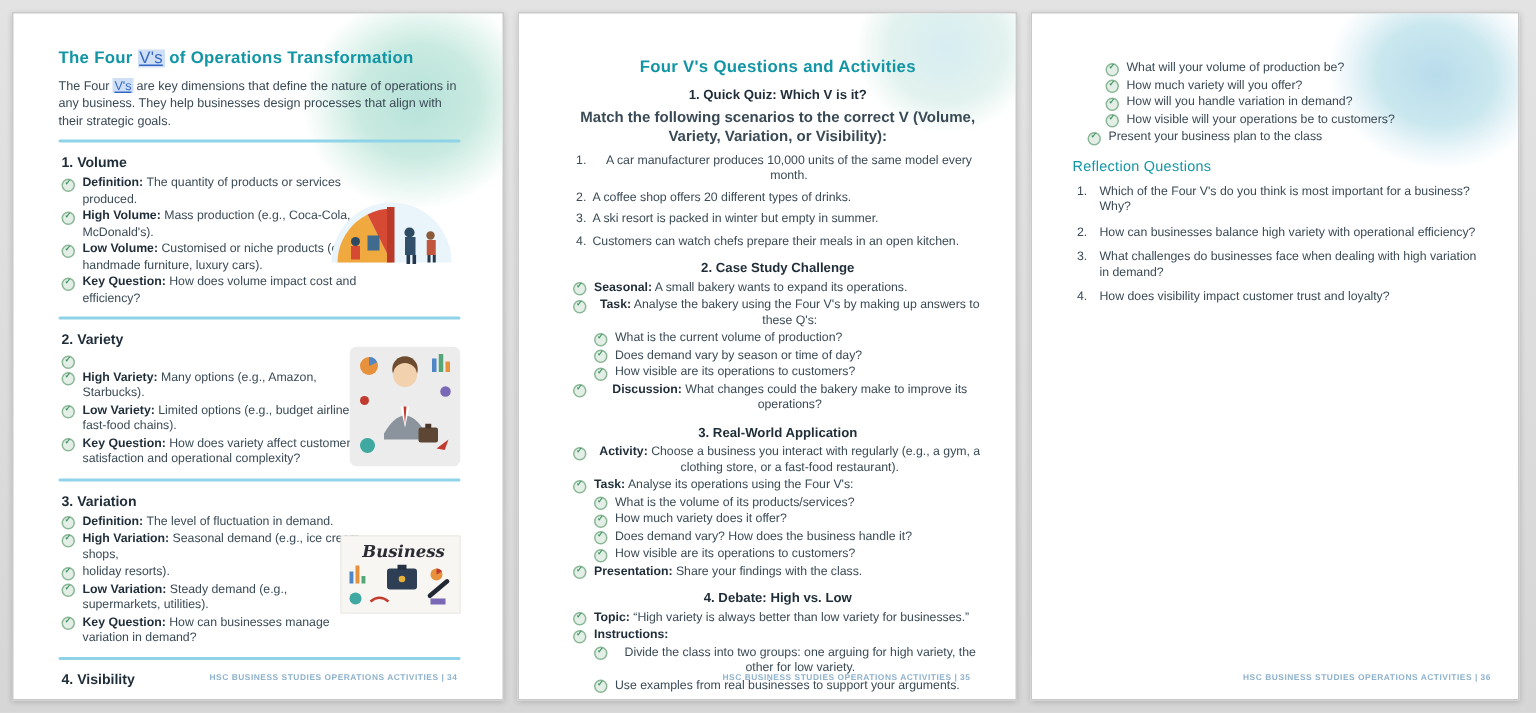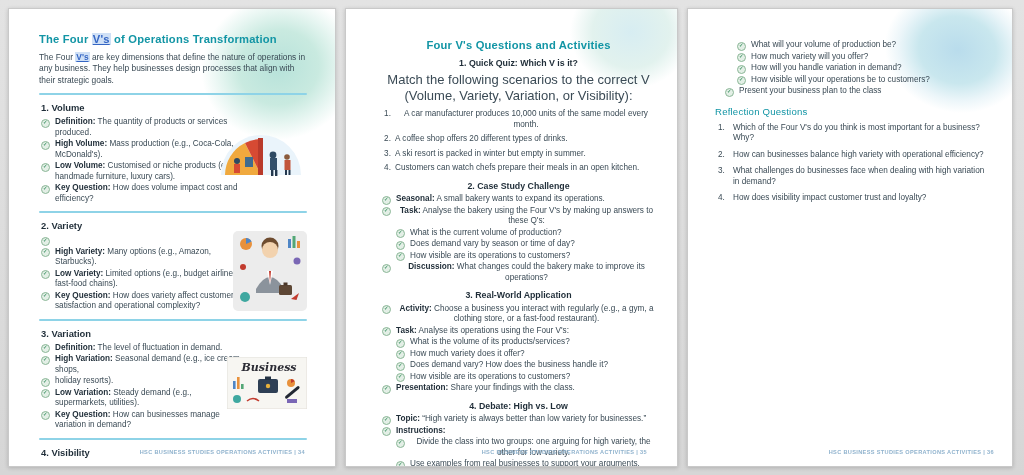--- a/index.html
+++ b/index.html
@@ -10,21 +10,21 @@
   #p2{left:345px;width:333px;}
   #p3{left:687px;width:326px;}
 
   
   .brush{position:absolute;pointer-events:none;border-radius:50%;}
   .brush.b1{top:-34px;right:-44px;width:200px;height:185px;background:radial-gradient(closest-side,#b7e2da 0%,#c9eae0 40%,rgba(221,242,236,.65) 62%,transparent 78%);transform:rotate(-14deg);}
   .brush.b2{top:-52px;right:-34px;width:160px;height:150px;background:radial-gradient(closest-side,#d7edf2 0%,#e2f2ee 48%,transparent 76%);}
   .brush.b3{top:-38px;right:-38px;width:185px;height:158px;background:radial-gradient(closest-side,#b9dcec 0%,#c9e7ee 42%,rgba(224,240,246,.6) 64%,transparent 79%);transform:rotate(12deg);}
 
   .doc-title{font-size:11.2px;font-weight:bold;color:#1295a5;margin:0 0 7px 0;letter-spacing:.2px;}
-  .vlink{color:#3566c4;text-decoration:underline;background:#cfe0f6;padding:0 1px;cursor:pointer;font-weight:bold;}
+  .vlink{color:#3566c4;text-decoration:underline;background:#cfe0f6;padding:0 1px;cursor:pointer;font-weight:normal;}
   .intro{font-size:8.4px;line-height:1.35;color:#3a4a55;margin:0 0 7px 0;}
 
   .divider{height:2px;background:#8ed3e7;border-radius:1px;margin:1px 0;}
   .sec{padding:3px 0 5px;position:relative;}
   .sec-h{font-size:9.4px;font-weight:bold;color:#1f2d38;margin:3px 0 4px 2px;}
   .rows{position:relative;}
   .row{display:flex;align-items:flex-start;margin:1px 0;}
   .row.sub{margin-left:14px;}
   .chk{flex:0 0 auto;width:7px;height:7px;border-radius:50%;background:#e3efe6;border:1px solid #8bb797;margin:1.5px 5px 0 2px;position:relative;}
   .chk::after{content:"✓";position:absolute;top:-1px;left:1px;font-size:5.5px;line-height:7px;color:#3f9465;font-weight:bold;}
@@ -34,21 +34,21 @@
   .illus{position:absolute;right:0;}
 
   .footer{position:absolute;bottom:11px;right:30px;font-size:5.6px;font-weight:bold;letter-spacing:.35px;color:#8fb2cd;}
   #p3 .footer{right:18px;}
 
   
   .inner1{padding:24px 28px 0 30px;position:relative;}
   .inner2{padding:30px 20px 0 34px;position:relative;text-align:center;}
   .inner3{padding:30px 22px 0 27px;position:relative;}
   .h2d{font-size:8.8px;font-weight:bold;color:#1f2d38;margin:7px 0 3.5px 0;}
-  .ptext{font-size:13px;line-height:1.3;color:#3a4a55;margin:0 0 3px 0;}
+  .ptext{font-size:10px;line-height:1.3;color:#3a4a55;margin:0 0 3px 0;font-weight:bold;}
   .nrow{display:flex;margin:4px 0;}
   .nnum{flex:0 0 15px;font-size:8.2px;color:#3a4a55;}
 
   
   .p3rows .row.sub{margin-left:20px;}
   .p3rows .row.lvl1{margin-left:8px;}
   .refl-h{font-size:9.6px;font-weight:normal;color:#1295a5;margin:9px 0 5px 0;letter-spacing:.2px;}
   .qrow{display:flex;margin:6px 0 6px 3px;}
 </style>
 </head>

